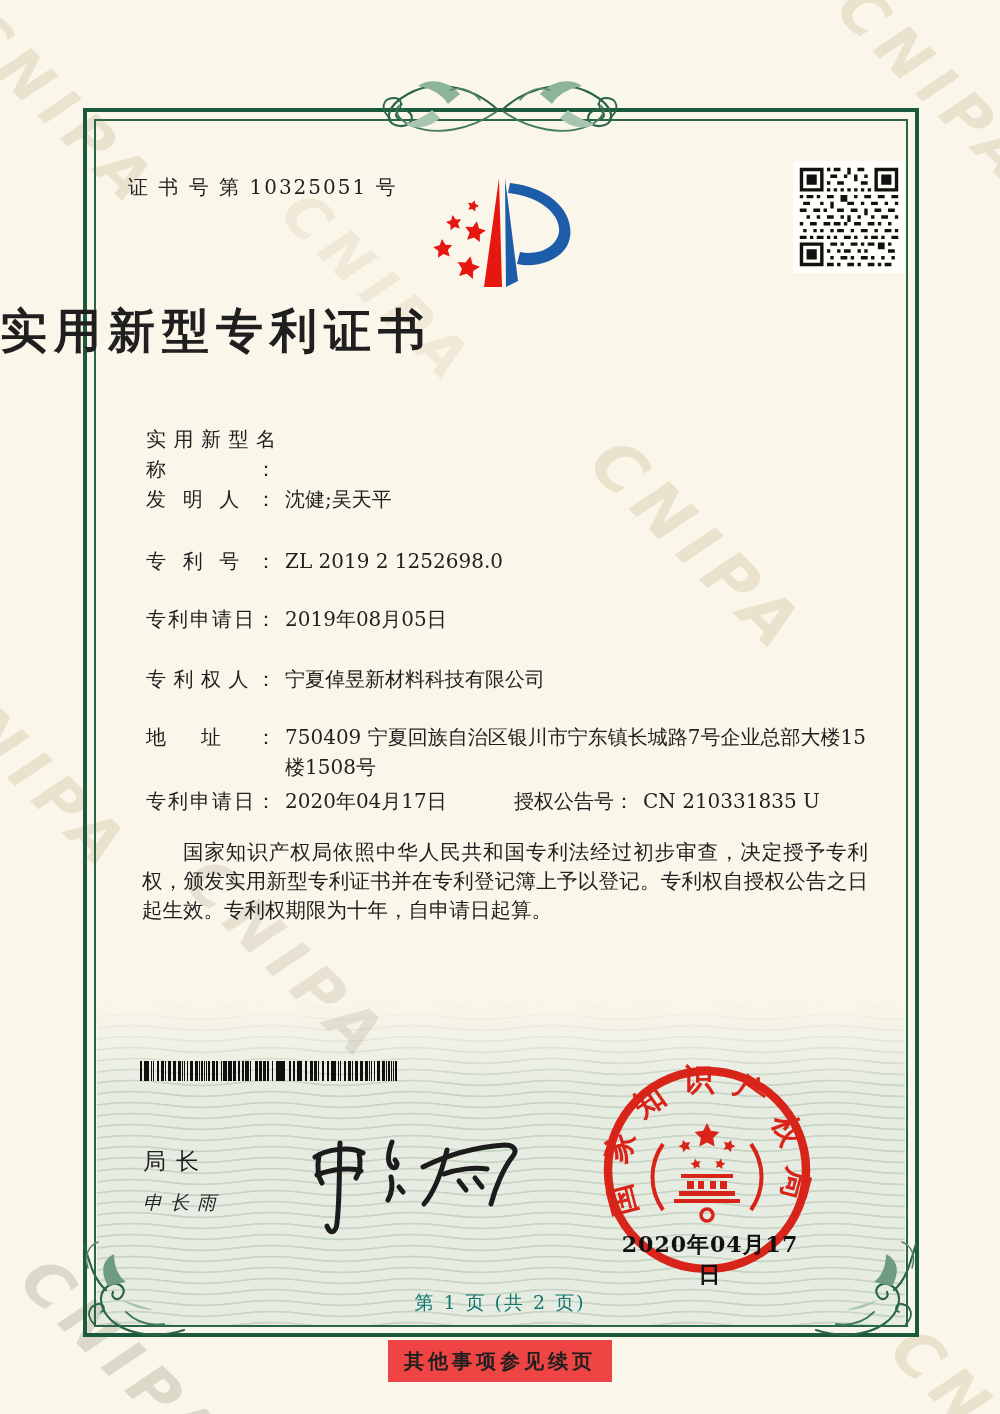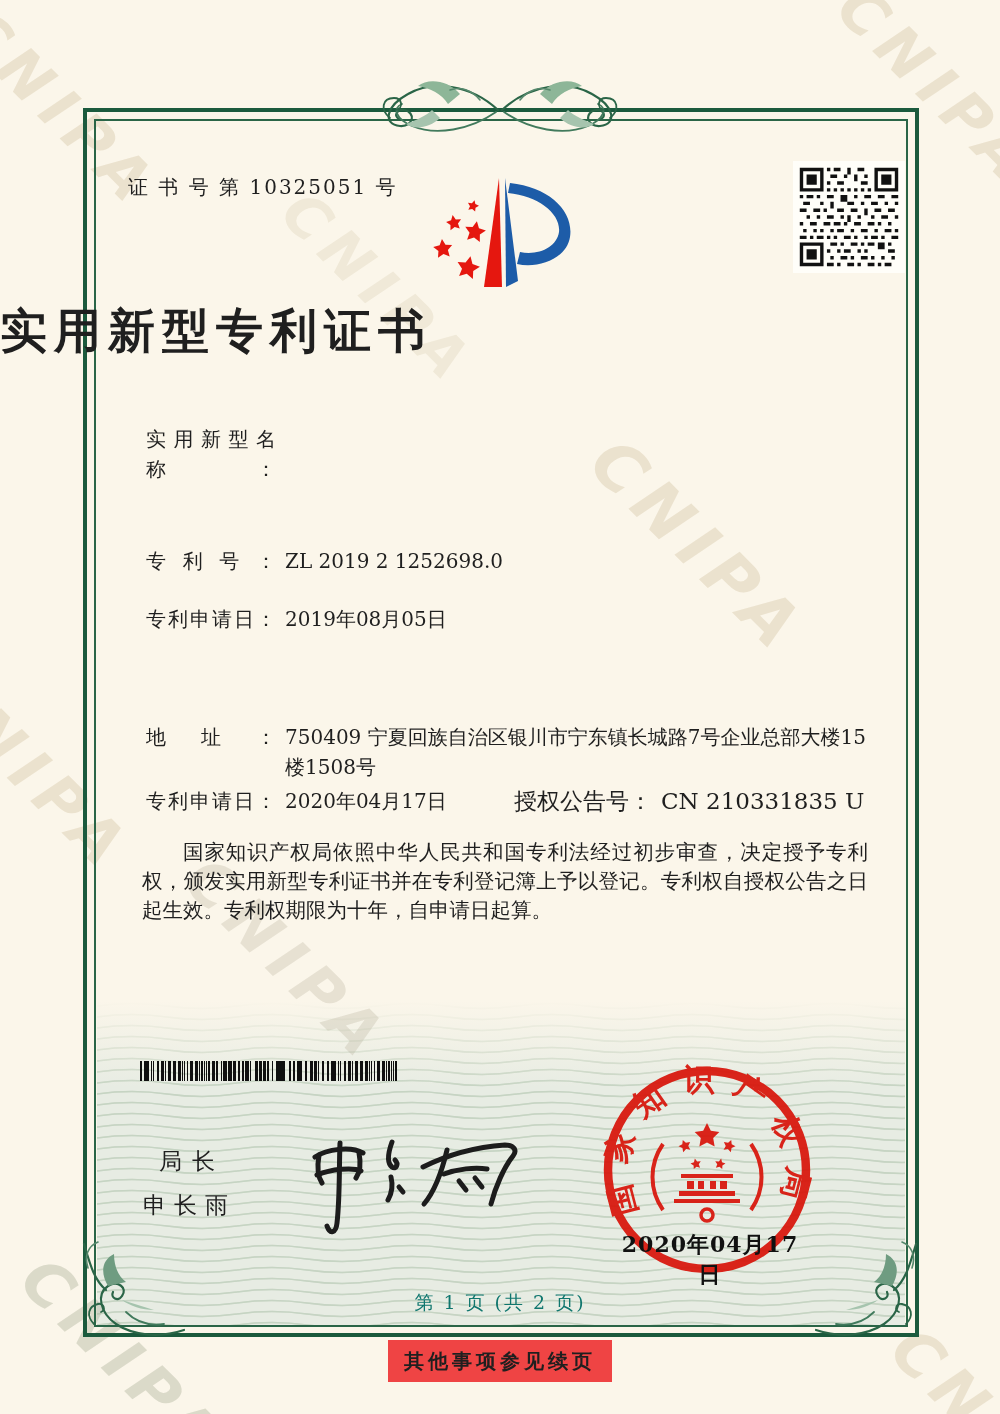--- a/index.html
+++ b/index.html
@@ -21,29 +21,29 @@
     border:4px solid #1b5a3d; box-sizing:border-box;}
   .bframe-inner{left:94px; top:119px; width:814px; height:1208px;
     border:2px solid #2a6547; box-sizing:border-box;}
   
   .cert-no{left:128px; top:174px; font-size:20px; letter-spacing:2px;}
   .title{left:0; top:300px; width:100%; text-align:left;
     font-size:47px; font-weight:bold; letter-spacing:7px;}
   .frow{position:absolute; left:146px; display:flex; gap:9px; font-size:20px; line-height:30px;}
   .frow .lbl{width:130px; flex:0 0 130px; text-align:justify; text-align-last:justify;}
   .frow .val{max-width:600px;}
-  .grant-right{position:absolute; left:514px; display:flex; gap:9px; font-size:23px; line-height:30px;}
+  .grant-right{position:absolute; left:514px; display:flex; gap:9px; font-size:20px; line-height:30px;}
   .bodypar{position:absolute; left:142px; width:726px; font-size:20.5px; line-height:29px;
     text-align:justify; text-indent:2em;margin-top:12px;}
   .barcode{left:140px; top:1061px; width:258px; height:20px;
     background-image:
       repeating-linear-gradient(90deg,#101010 0 2px,transparent 2px 4px,#101010 4px 7px,transparent 7px 8px,#101010 8px 9px,transparent 9px 13px,#101010 13px 14px,transparent 14px 17px),
       repeating-linear-gradient(90deg,#101010 0 1px,transparent 1px 6px,#101010 6px 8px,transparent 8px 11px);}
-  .comm-title{left:143px; top:1146px; font-size:23px; letter-spacing:10px;margin-left:16px;}
-  .comm-name{left:143px; top:1190px; font-size:23px; letter-spacing:8px;}
+  .comm-title{left:143px; top:1146px; font-size:23px; letter-spacing:10px;}
+  .comm-name{left:143px; top:1190px; font-size:19px; letter-spacing:8px;font-style:italic;}
   .seal-date{left:615px; top:1230px; width:190px; text-align:center;
     font-size:22px; color:#111; letter-spacing:1px; font-weight:bold;}
   .page-info{left:0; top:1290px; width:100%; text-align:center; font-size:19px; letter-spacing:2px; color:#0f766e;}
   .footer-note{left:388px; top:1340px; width:224px; height:42px; background:#ef4444;
     text-align:center; line-height:42px; font-size:20px; font-weight:600; letter-spacing:4px;}
 </style>
 </head>
 <body>
 
 <div class="page">
@@ -135,27 +135,35 @@
       <path fill-rule="evenodd" d="M0 22h7v7H0z M1 23h5v5H1z M2 24h3v3h-3z"></path>
       <path d="M8 0h1v1H8z M10 0h2v1h-2z M14 0h1v2h-1z M17 0h2v1h-2z M9 2h2v1H9z M13 2h1v1h-1z M16 2h1v2h-1z M19 2h1v1h-1z M8 4h1v1H8z M11 4h2v1h-2z M18 4h2v1h-2z M8 6h1v1H8z M10 6h1v1h-1z M12 6h1v1h-1z M14 6h1v1h-1z M16 6h1v1h-1z M18 6h1v1h-1z M20 6h1v1h-1z M0 8h1v1H0z M2 8h2v1H2z M5 8h1v1H5z M8 8h2v1H8z M12 8h2v2h-2z M16 8h1v1h-1z M19 8h2v1h-2z M23 8h2v1h-2z M27 8h2v1h-2z M1 10h2v1H1z M6 10h1v1H6z M9 10h1v2H9z M14 10h2v1h-2z M18 10h1v1h-1z M21 10h2v1h-2z M25 10h1v1h-1z M28 10h1v1h-1z M0 12h2v1H0z M4 12h2v1H4z M7 12h1v1H7z M11 12h2v1h-2z M15 12h2v1h-2z M19 12h1v2h-1z M22 12h2v1h-2z M26 12h2v1h-2z M2 14h1v1H2z M5 14h1v1H5z M8 14h2v1H8z M12 14h1v1h-1z M14 14h1v2h-1z M17 14h1v1h-1z M21 14h1v1h-1z M24 14h2v1h-2z M28 14h1v1h-1z M0 16h1v1H0z M3 16h2v1H3z M7 16h2v1H7z M10 16h2v1h-2z M13 16h1v1h-1z M16 16h2v1h-2z M20 16h2v1h-2z M23 16h1v1h-1z M26 16h1v1h-1z M1 18h1v1H1z M4 18h1v1H4z M6 18h1v1H6z M9 18h1v1H9z M11 18h2v1h-2z M15 18h1v1h-1z M18 18h2v1h-2z M22 18h1v1h-1z M25 18h2v1h-2z M28 18h1v1h-1z M0 20h2v1H0z M3 20h1v1H3z M5 20h2v1H5z M8 20h1v1H8z M10 20h1v1h-1z M13 20h2v1h-2z M16 20h1v1h-1z M19 20h1v1h-1z M21 20h2v1h-2z M24 20h1v1h-1z M27 20h2v1h-2z M9 22h2v1H9z M12 22h1v1h-1z M15 22h2v1h-2z M18 22h1v1h-1z M20 22h2v1h-2z M23 22h2v2h-2z M26 22h1v1h-1z M8 24h1v1H8z M11 24h1v1h-1z M13 24h2v1h-2z M17 24h1v1h-1z M19 24h1v1h-1z M26 24h2v1h-2z M9 26h1v1H9z M12 26h2v1h-2z M15 26h1v1h-1z M18 26h2v1h-2z M21 26h1v1h-1z M24 26h1v1h-1z M27 26h1v1h-1z M8 28h2v1H8z M11 28h1v1h-1z M14 28h2v1h-2z M17 28h1v1h-1z M20 28h2v1h-2z M23 28h1v1h-1z M25 28h2v1h-2z"></path>
     </g>
   </svg>
 
   <div class="abs title">实用新型专利证书</div>
 
   <div class="frow" style="top:424px;">
     <span class="lbl">实用新型名称：</span>
   </div>
+  <div class="frow" style="top:484px;">
+    <span class="lbl">发明人：</span>
+    <span class="val">沈健;吴天平</span>
+  </div>
   <div class="frow" style="top:546px;">
     <span class="lbl">专利号：</span>
     <span class="val">ZL 2019 2 1252698.0</span>
   </div>
   <div class="frow" style="top:604px;">
     <span class="lbl">专利申请日：</span>
     <span class="val">2019年08月05日</span>
+  </div>
+  <div class="frow" style="top:664px;">
+    <span class="lbl">专利权人：</span>
+    <span class="val">宁夏倬昱新材料科技有限公司</span>
   </div>
   <div class="frow" style="top:722px;">
     <span class="lbl">地址：</span>
     <span class="val" style="width:600px;">750409 宁夏回族自治区银川市宁东镇长城路7号企业总部大楼15楼1508号</span>
   </div>
   <div class="frow" style="top:786px;">
     <span class="lbl">专利申请日：</span>
     <span class="val">2020年04月17日</span>
   </div>
   <div class="grant-right" style="top:786px;">

